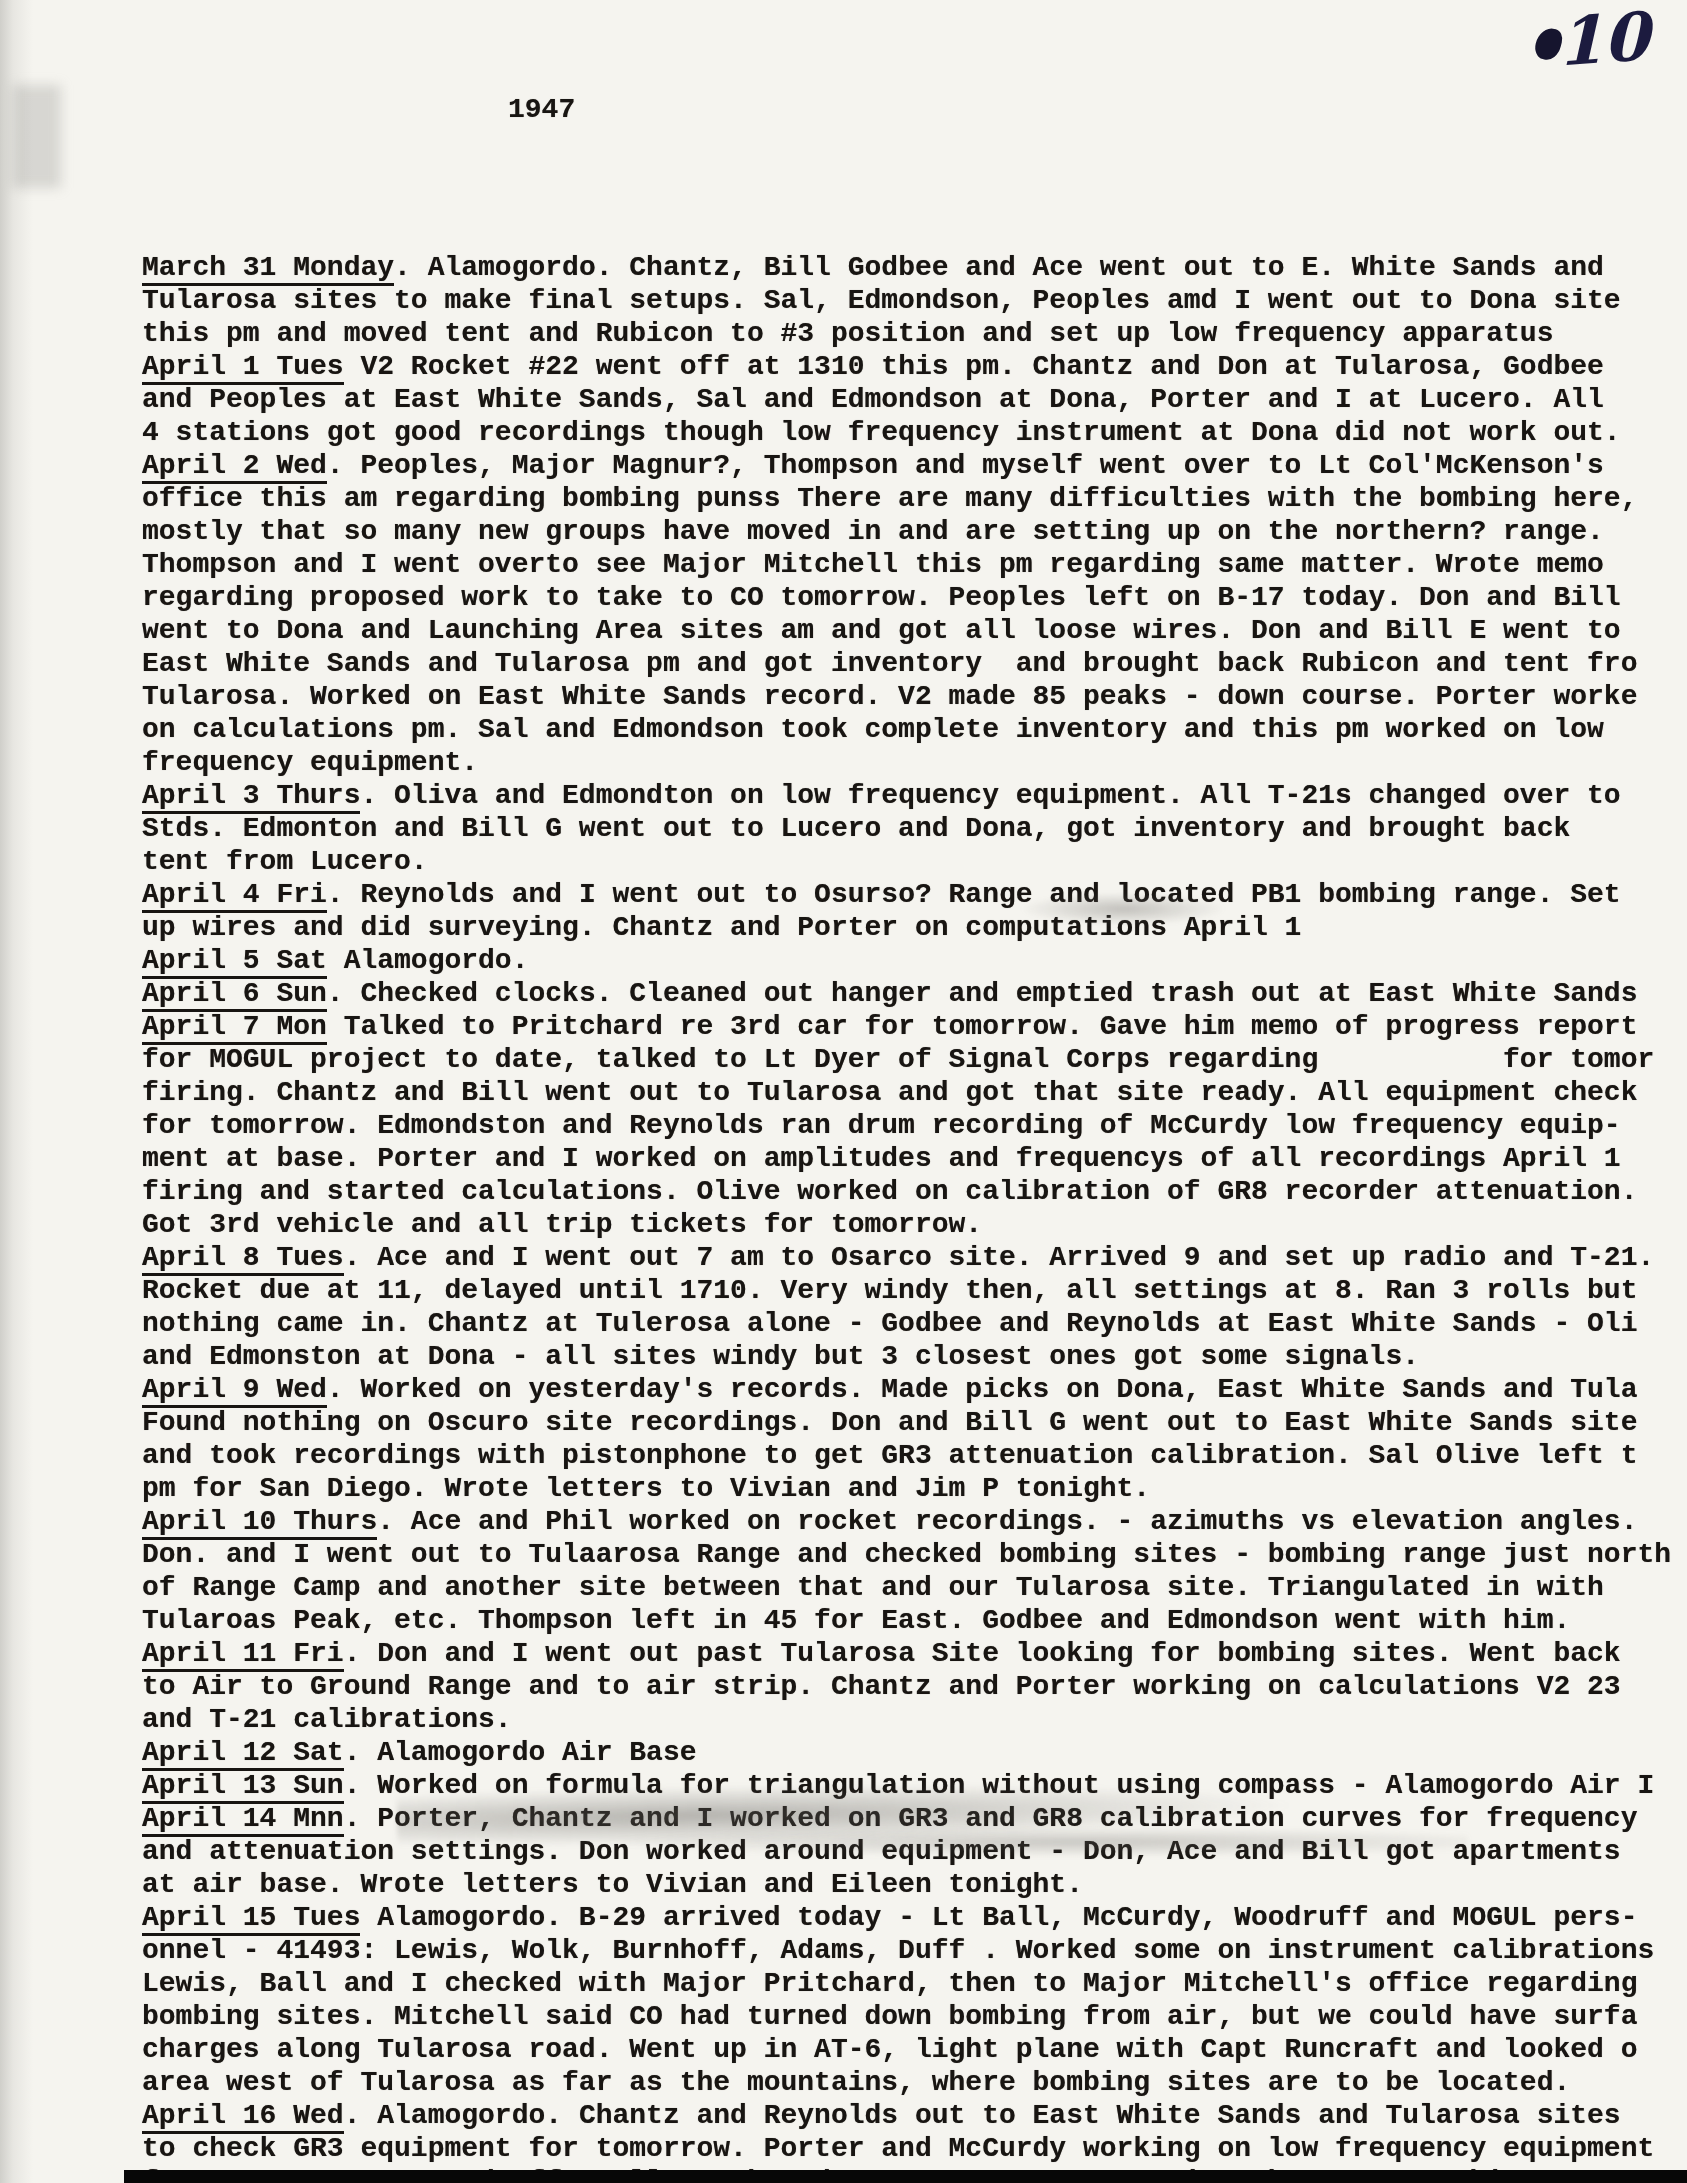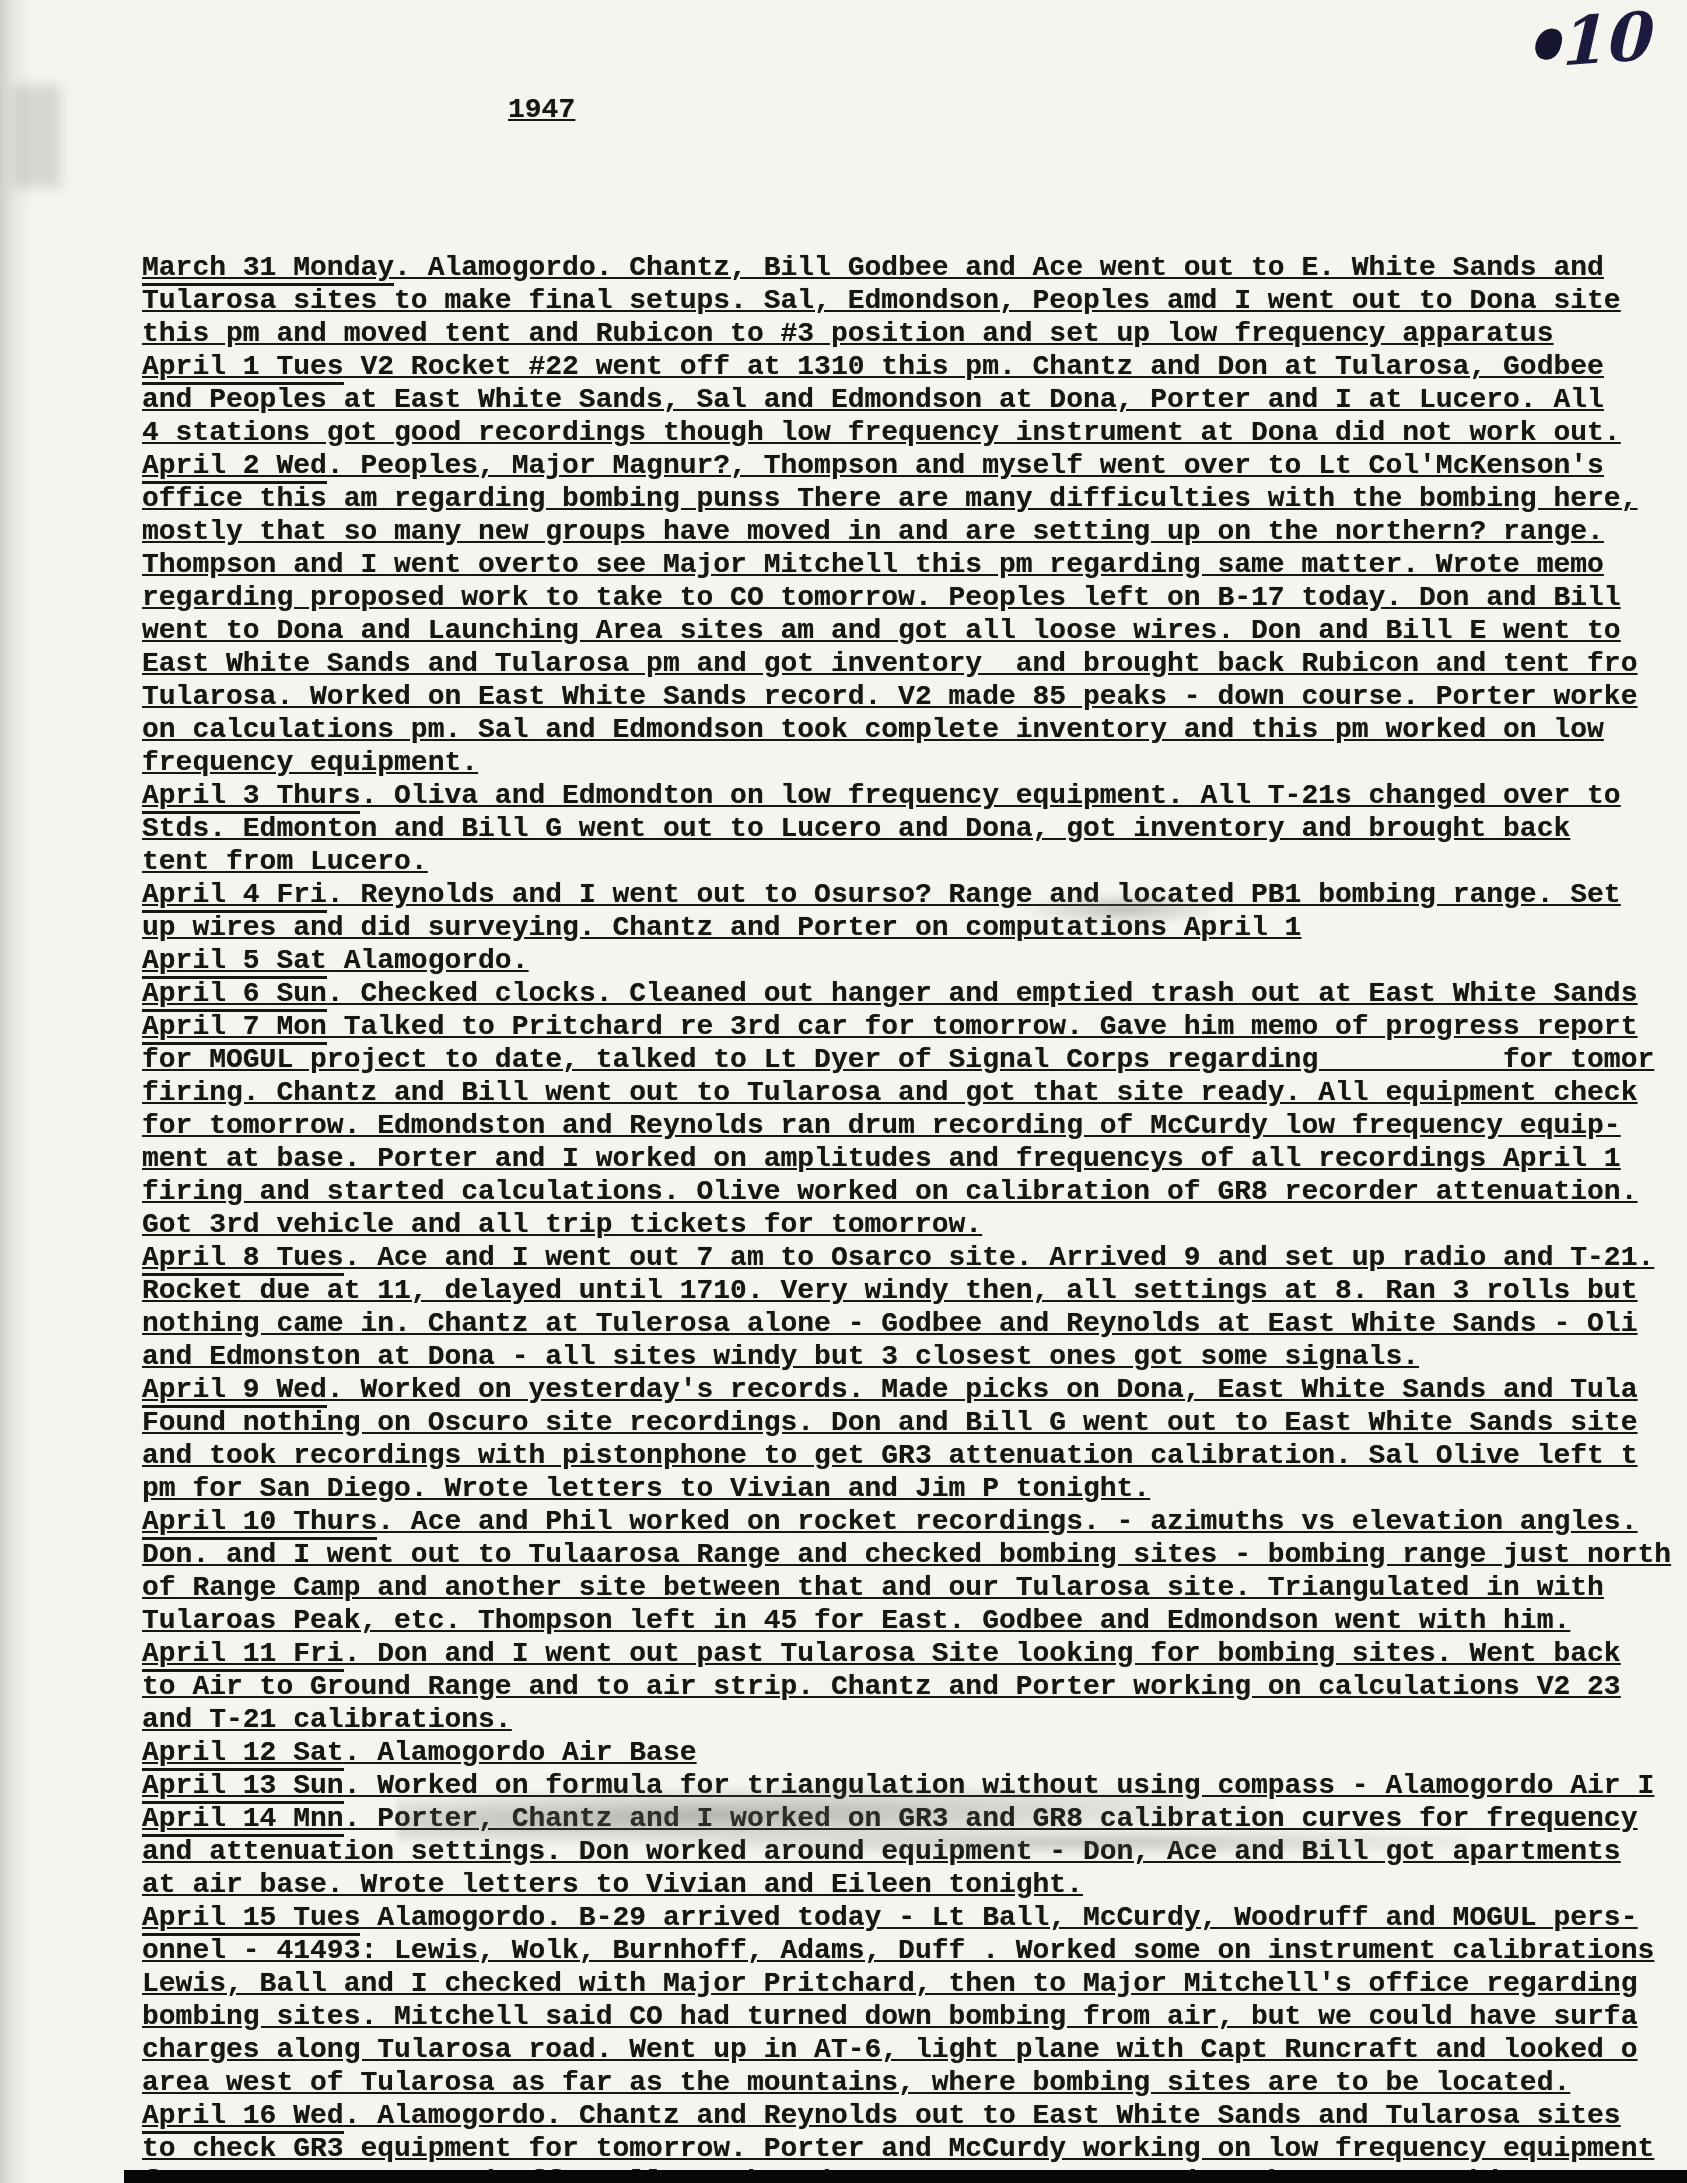--- a/index.html
+++ b/index.html
@@ -12,21 +12,21 @@
     font-weight:700;
     color:#181512;
   }
   .text-block{
     position:absolute;left:142px;top:26.5px;
     white-space:pre;
     font-size:28px;line-height:33px;
     text-shadow:0 0 0.7px rgba(25,18,12,0.55);
   }
   .year-line{padding-left:366px;margin-bottom:26.5px;}
-  .line{height:33px;text-decoration:underline;}
+  .line{height:33px;}
   .dateu{border-bottom:3.3px solid #181512;}
   .hand-num{
     position:absolute;left:1563px;top:0px;
     font-family:"DejaVu Serif",serif;
     font-style:italic;font-weight:700;
     font-size:66px;color:#1c1b3f;
     transform:rotate(-4deg) skewX(-6deg);
   }
   .ink-blot{
     position:absolute;left:1536px;top:28px;

